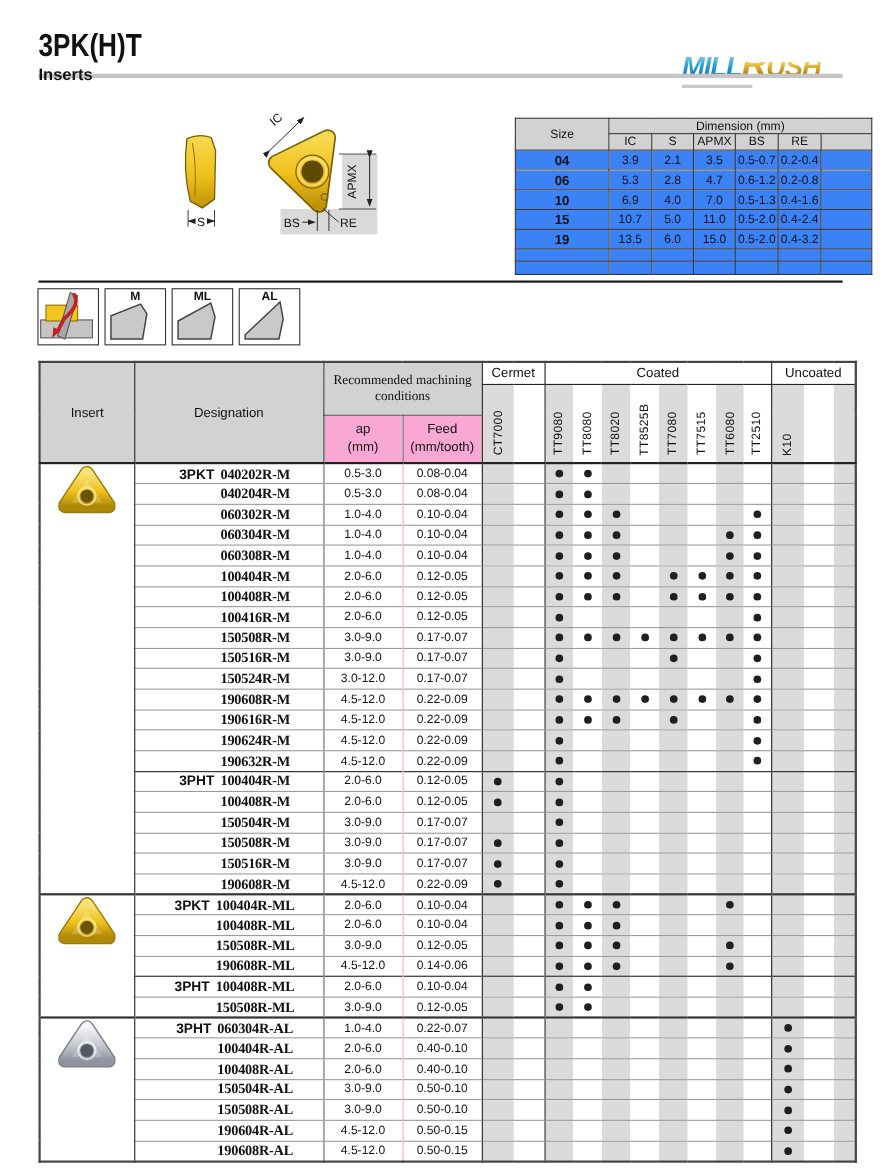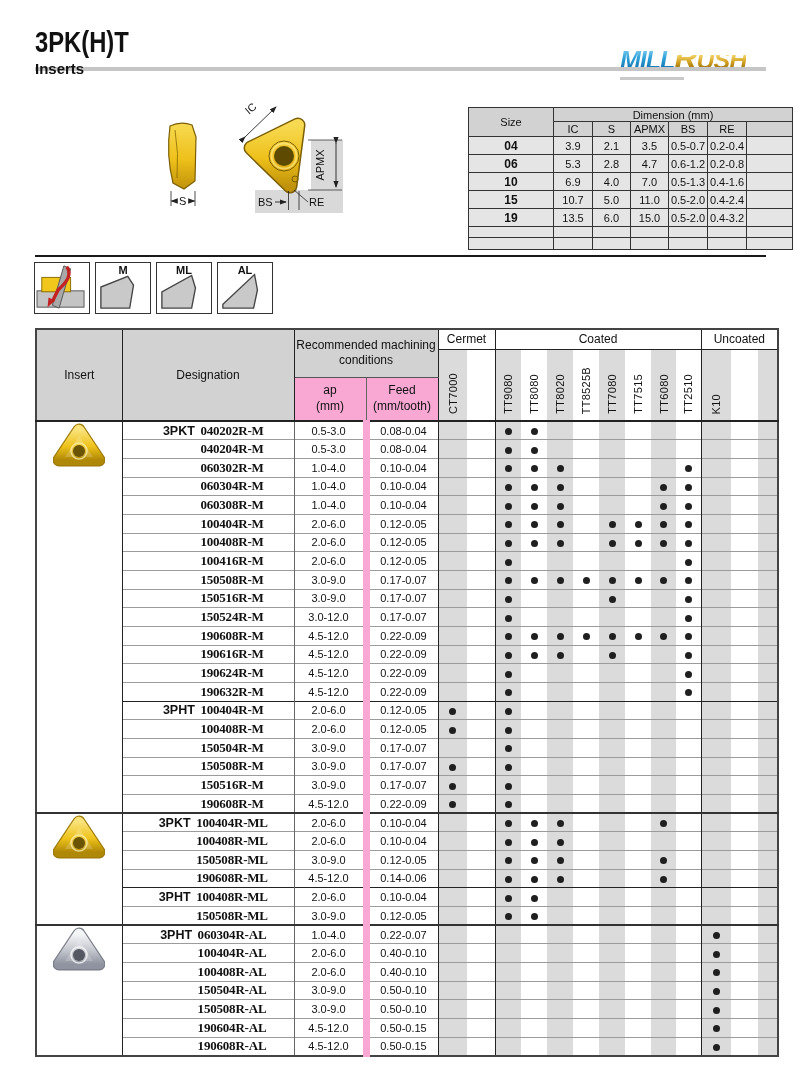--- a/index.html
+++ b/index.html
@@ -21,36 +21,36 @@
   .logo .rush .r{font-size:32px;}
   .logo .rush .rest{font-size:25px;}
   .tagline-bar{width:64px;height:3px;background:#c9c9c9;margin-top:0px;}
   
   .diagram{position:absolute;left:148px;top:93px;}
   
   .dimwrap{position:absolute;left:468px;top:107px;border-radius:20px;}
   table.dim{border-collapse:collapse;table-layout:fixed;width:324px;border:1.5px solid #222;}
   table.dim th,table.dim td{border:1px solid #333;padding:0;text-align:center;overflow:hidden;}
   table.dim th{font-size:11px;font-weight:normal;background:#d2d2d2;}
-  table.dim td{font-size:11px;background:#e5e5e5;}
+  table.dim td{font-size:11px;background:#3b82f6;}
   table.dim td.dsize{font-weight:bold;font-size:12px;}
   
   .rule2{position:absolute;left:35px;top:255px;width:731px;height:2px;background:#1a1a1a;}
   .breakers{position:absolute;left:34px;top:262px;display:flex;gap:5px;}
   .bbox{width:54px;height:50px;border:1px solid #333;position:relative;background:#fff;}
   .bbox .blabel{position:absolute;top:1px;left:0;width:100%;text-align:center;
         font-size:11px;font-weight:bold;}
   
   .mainwrap{position:absolute;left:35px;top:328px;}
   table.main{border-collapse:collapse;table-layout:fixed;width:742px;border:2px solid #444;}
   table.main th,table.main td{padding:0;overflow:hidden;}
   table.main th{font-weight:normal;font-size:12px;text-align:center;}
   th.insert-h,th.desig-h{background:#d2d2d2;border-right:1px solid #222;font-size:12px;}
   th.rec-h{background:#d2d2d2;border-right:1px solid #222;border-bottom:1px solid #555;
-           font-size:12px;line-height:1.25;}
+           font-size:12px;line-height:1.25;font-family:Liberation Serif, serif;}
   th.sec-h{background:#fff;border-left:1px solid #222;border-right:1px solid #222;
            border-bottom:1px solid #222;font-size:12px;}
   th.ap-h,th.feed-h{background:#f9a8d4;font-size:11px;line-height:1.3;white-space:pre-line;}
   th.ap-h{border-right:1px solid #666;}
   th.feed-h{border-right:1px solid #222;}
   th.grade-h{vertical-align:bottom;}
   th.grade-h .vtext{writing-mode:vertical-rl;transform:rotate(180deg);display:inline-block;
            font-size:11px;letter-spacing:0.3px;margin-bottom:3px;}
   .sh{background:#dbdbdb;}
   .ss{border-left:1px solid #222;}
@@ -58,21 +58,21 @@
   table.main tbody td{border-top:1px solid #9b9b9b;font-size:11px;text-align:center;}
   table.main tbody tr:first-child td{border-top:2px solid #222;}
   table.main tbody tr.group-start td{border-top:2px solid #333;}
   table.main tbody tr.sub-start td{border-top:1px solid #222;}
   td.insert-cell{border-right:1px solid #222;vertical-align:top;text-align:center;
            padding-top:3px;background:#fff;}
   td.desig{text-align:left;border-right:1px solid #666;}
   td.desig .pfx{display:inline-block;width:48px;padding-left:5px;font-weight:bold;
            font-size:12.5px;box-sizing:border-box;}
   td.desig .dnum{font-weight:bold;font-size:13px;letter-spacing:-0.2px;font-family:Liberation Serif, serif;}
-  td.ap{border-right:7px solid #f9a8d4;}
+  td.ap{border-right:1px solid #f9a8d4;}
   td.feed{border-right:1px solid #222;}
   .dot{display:inline-block;width:7px;height:7px;border-radius:50%;background:#1f1f1f;
            vertical-align:middle;}
 </style>
 </head>
 <body>
 
 <div class="page">
 
   <div class="title">3PK(H)T</div>

